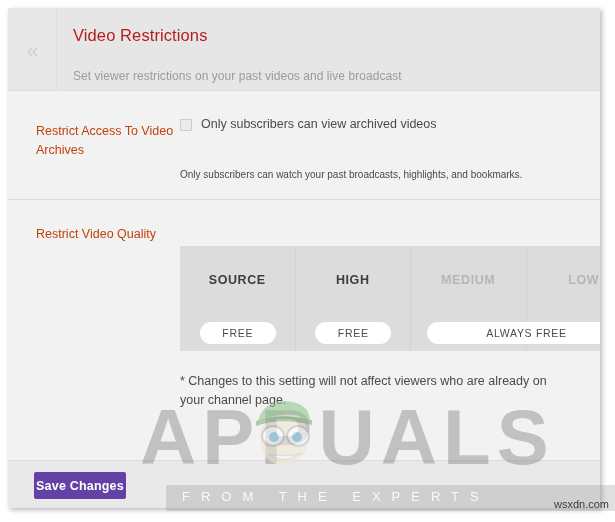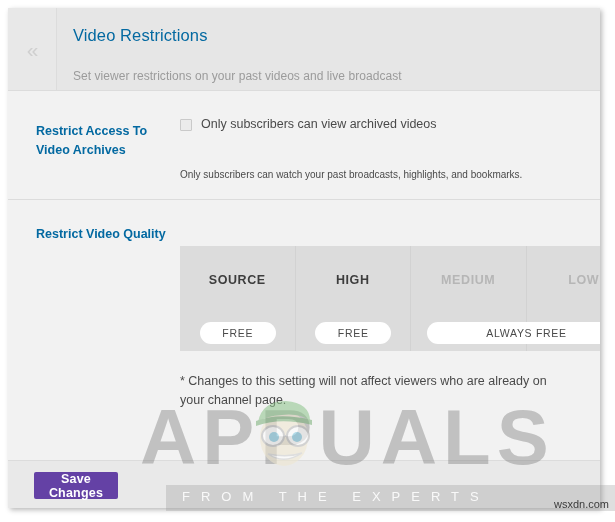--- a/index.html
+++ b/index.html
@@ -63,21 +63,21 @@
     position: absolute;
     left: 49px;
     top: 0;
     right: 0;
     height: 82px;
     background: #e6e6e6;
     padding: 17px 0 0 16px;
   }
   .header-title {
     font-size: 16.5px;
-    color: #0369a1;
+    color: #b91c1c;
     font-weight: 400;
     letter-spacing: 0.1px;
     line-height: 1.25;
   }
   .header-sub {
     margin-top: 23px;
     font-size: 12px;
     color: #9b9b9b;
     letter-spacing: 0.05px;
   }
@@ -106,22 +106,22 @@
     top: 191px;
     height: 1px;
     background: #dcdcdc;
   }
 
   .row-label {
     position: absolute;
     left: 28px;
     width: 140px;
     font-size: 12.5px;
-    font-weight: bold;
-    color: #0369a1;
+    font-weight: normal;
+    color: #c2410c;
     line-height: 1.55;
   }
   .row-archives .row-label { top: 31px; }
   .row-quality  .row-label { top: 25px; }
 
   .row-content {
     position: absolute;
     left: 172px;
     right: 18px;
   }
@@ -239,21 +239,21 @@
     right: 0;
     top: 452px;
     height: 48px;
     background: #e9e9e9;
     border-top: 1px solid #dcdcdc;
   }
   .save-btn {
     position: absolute;
     left: 26px;
     top: 11px;
-    width: 84px;
+    width: 92px;
     height: 27px;
     background: #6441a5;
     color: #ffffff;
     font-size: 12.5px;
     font-weight: bold;
     border: none;
     border-radius: 2px;
     cursor: pointer;
     font-family: "Liberation Sans", sans-serif;
     letter-spacing: 0.2px;

